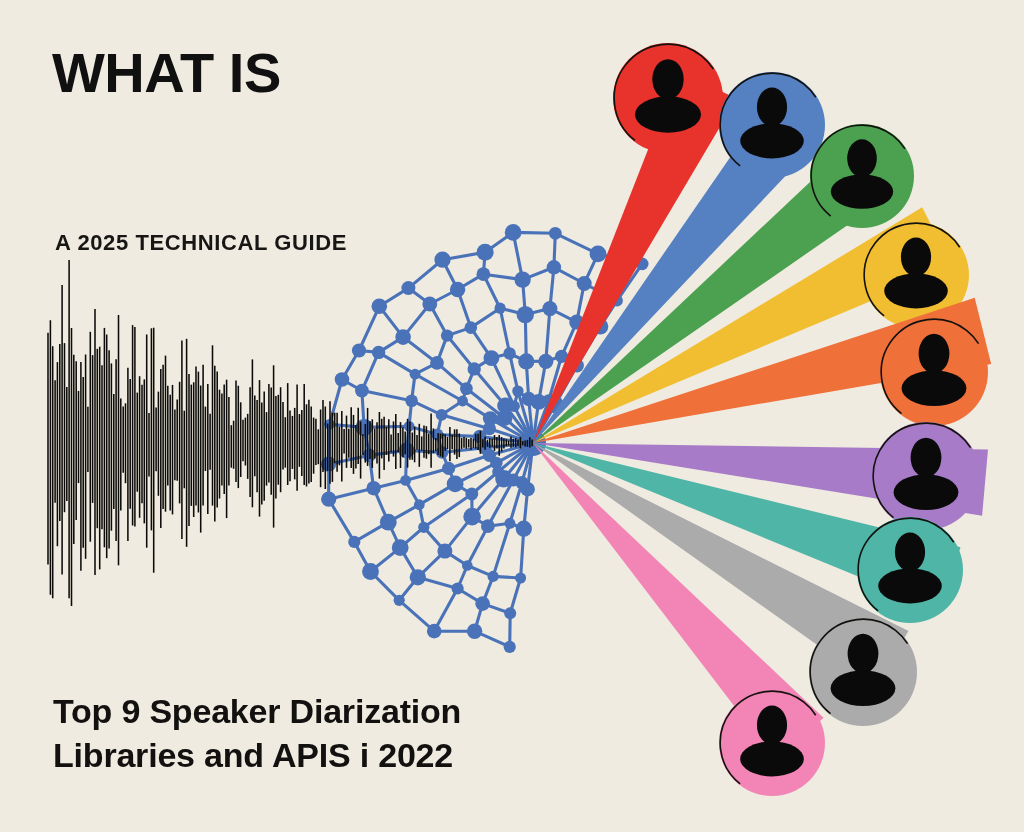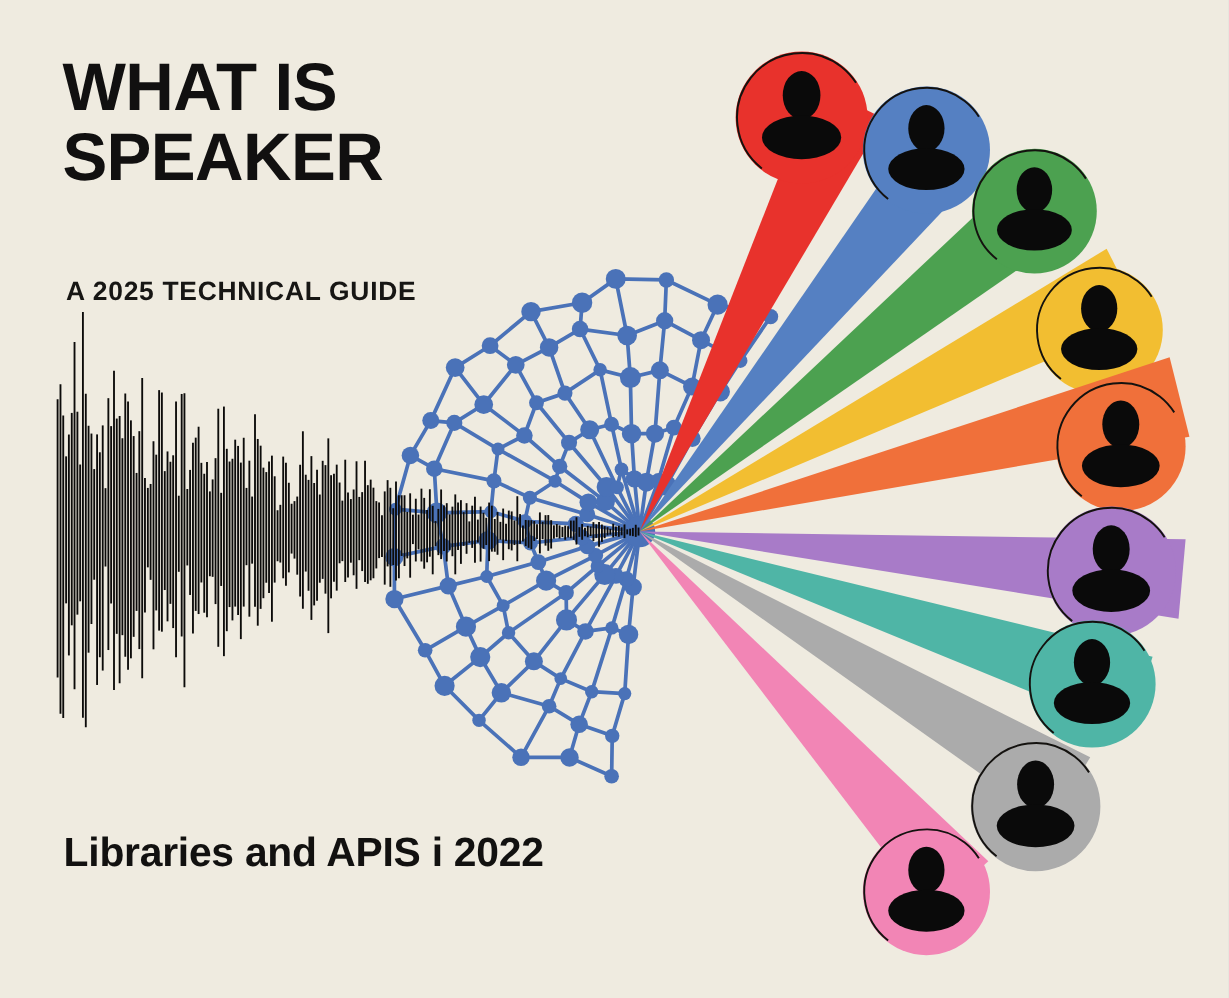--- a/index.html
+++ b/index.html
@@ -487,23 +487,23 @@
           <ellipse cx="772" cy="758.9" rx="31.8" ry="17.5" fill="#0a0a0a"></ellipse>
         </g>
       </g>
 
   </svg>
 
   <div class="txt-layer">
 
     <h1 class="headline">
       <span class="hl-line">WHAT IS</span>
-      <span class="hl-line">SPEAKER</span>
     </h1>
 
     <p class="subhead">A 2025 TECHNICAL GUIDE</p>
 
     <p class="footline">
+      <span class="fl-line">Top 9 Speaker Diarization</span>
       <span class="fl-line">Libraries and APIS i 2022</span>
     </p>
 
   </div>
 </div>
 
 </body></html>

